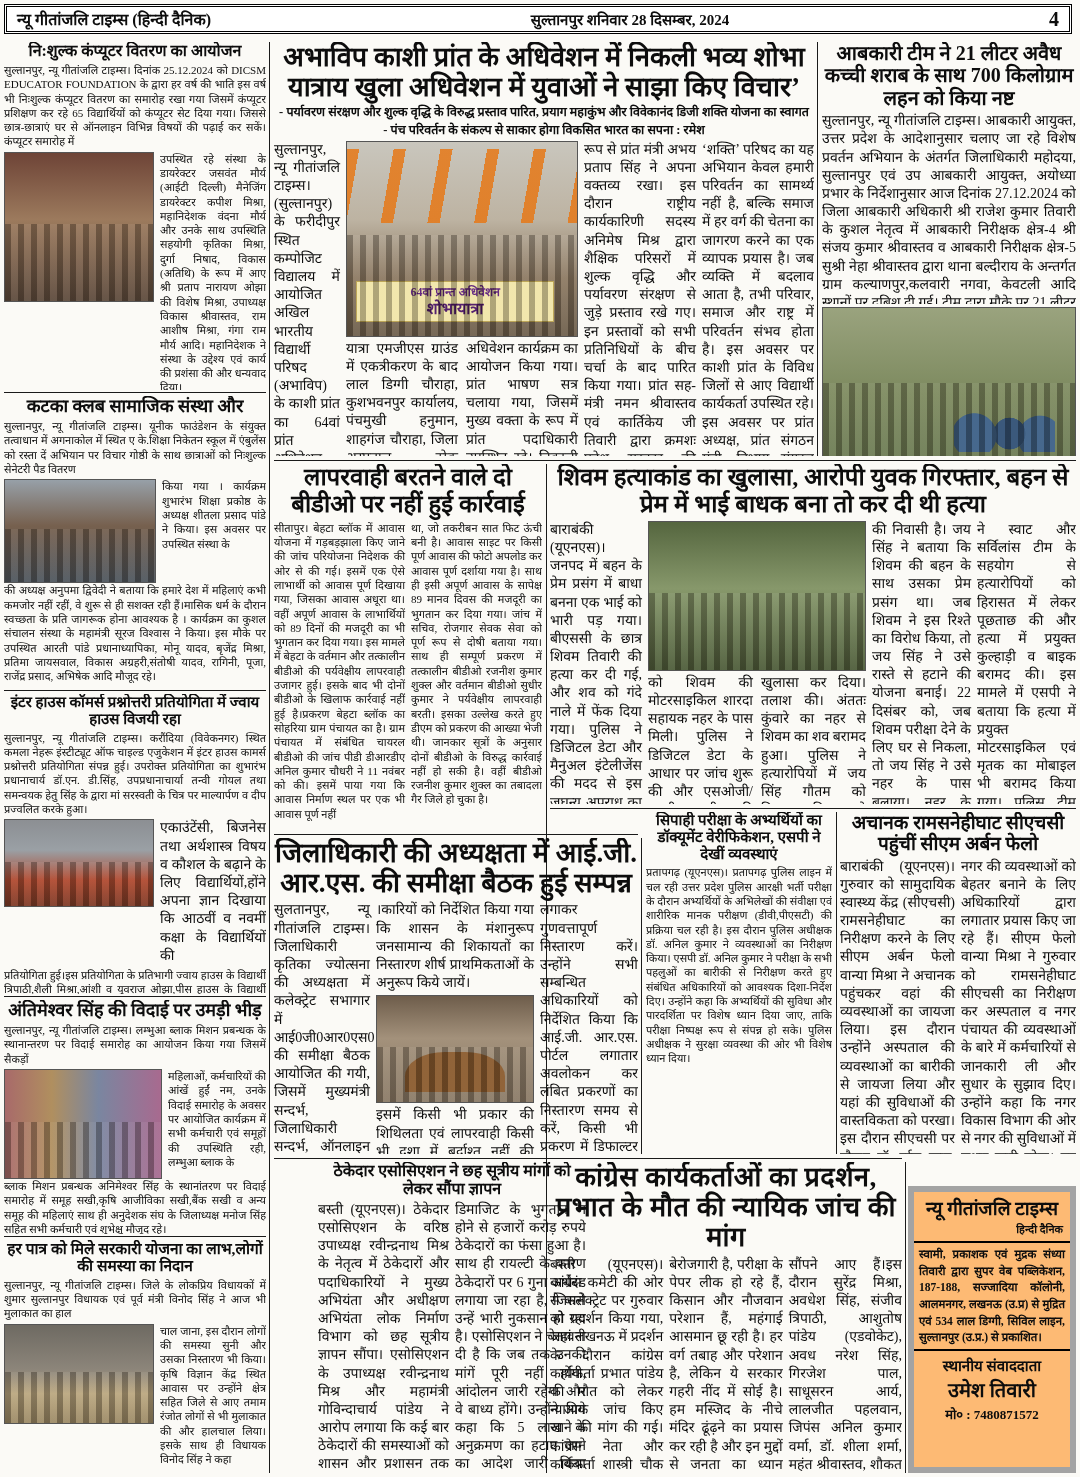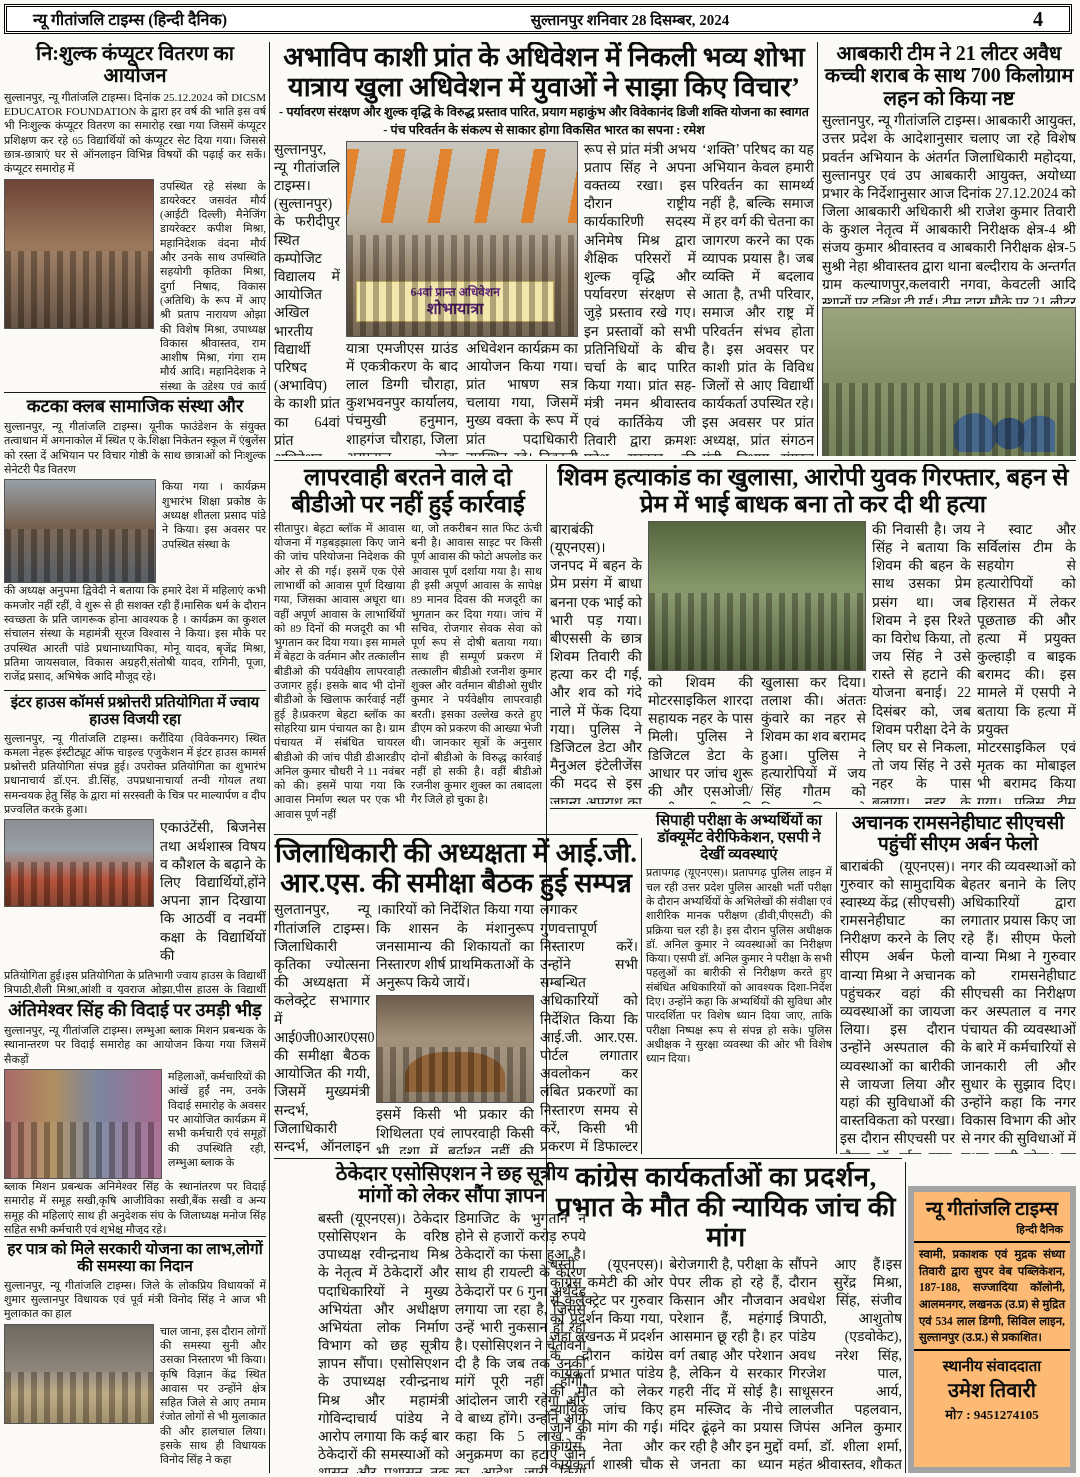--- a/index.html
+++ b/index.html
@@ -1,29 +1,29 @@
 <!DOCTYPE html>
 <html lang="hi"><head>
 <meta charset="utf-8">
 <style>
   html,body{margin:0;padding:0;background:#e8e6e0;}
   #page{position:relative;width:1080px;height:1477px;background:#fbfaf6;color:#0d0d0d;
         font-family:"Liberation Serif","DejaVu Serif",serif;overflow:hidden;}
   
   #masthead{position:absolute;left:4px;top:4px;width:1068px;height:30px;border:3px double #000;
-            display:flex;align-items:center;justify-content:space-between;padding:0 26px;box-sizing:border-box;background:#fff;}
+            display:flex;align-items:center;justify-content:space-between;padding:0 10px;box-sizing:border-box;background:#fff;}
   #masthead .paper{font-weight:bold;font-size:16px;}
   #masthead .dateline{font-weight:bold;font-size:15px;}
   #masthead .pageno{font-weight:bold;font-size:20px;}
   
   .story{position:absolute;overflow:hidden;box-sizing:border-box;}
   .hl{font-weight:bold;text-align:center;margin:0 0 3px 0;line-height:1.12;}
   .h-xl{font-size:27px;}
   .h-lg{font-size:24px;}
-  .h-md{font-size:20px;}
+  .h-md{font-size:16px;}
   .h-sm{font-size:18px;}
   .h-xs{font-size:15px;}
   .h-heavy{font-size:27px;font-weight:900;letter-spacing:.5px;}
   .sub{font-weight:bold;text-align:center;font-size:12.5px;margin:0 0 2px 0;line-height:1.25;}
   .body{font-size:11px;line-height:1.3;text-align:justify;margin:0 0 3px 0;}
   .body.tiny{font-size:14px;}
   .row{display:flex;gap:6px;align-items:flex-start;}
   .col{flex:1;min-width:0;}
   .cols2{column-count:2;column-gap:8px;}
   
@@ -248,18 +248,18 @@
     <div class="sect">
       <p class="ttl">न्यू गीतांजलि टाइम्स</p>
       <p class="stl">हिन्दी दैनिक</p>
     </div>
     <div class="sect">
       <p class="imp">स्वामी, प्रकाशक एवं मुद्रक संध्या तिवारी द्वारा सुपर वेब पब्लिकेशन, 187-188, सज्जादिया कॉलोनी, आलमनगर, लखनऊ (उ.प्र) से मुद्रित एवं 534 लाल डिग्गी, सिविल लाइन, सुल्तानपुर (उ.प्र.) से प्रकाशित।</p>
     </div>
     <div class="sect">
       <p class="lbl">स्थानीय संवाददाता</p>
       <p class="nm">उमेश तिवारी</p>
-      <p class="ph">मो7 : 9451274105</p>
+      <p class="ph">मो० : 7480871572</p>
 
     </div>
   </div>
 
 </div>
 
 </body></html>

